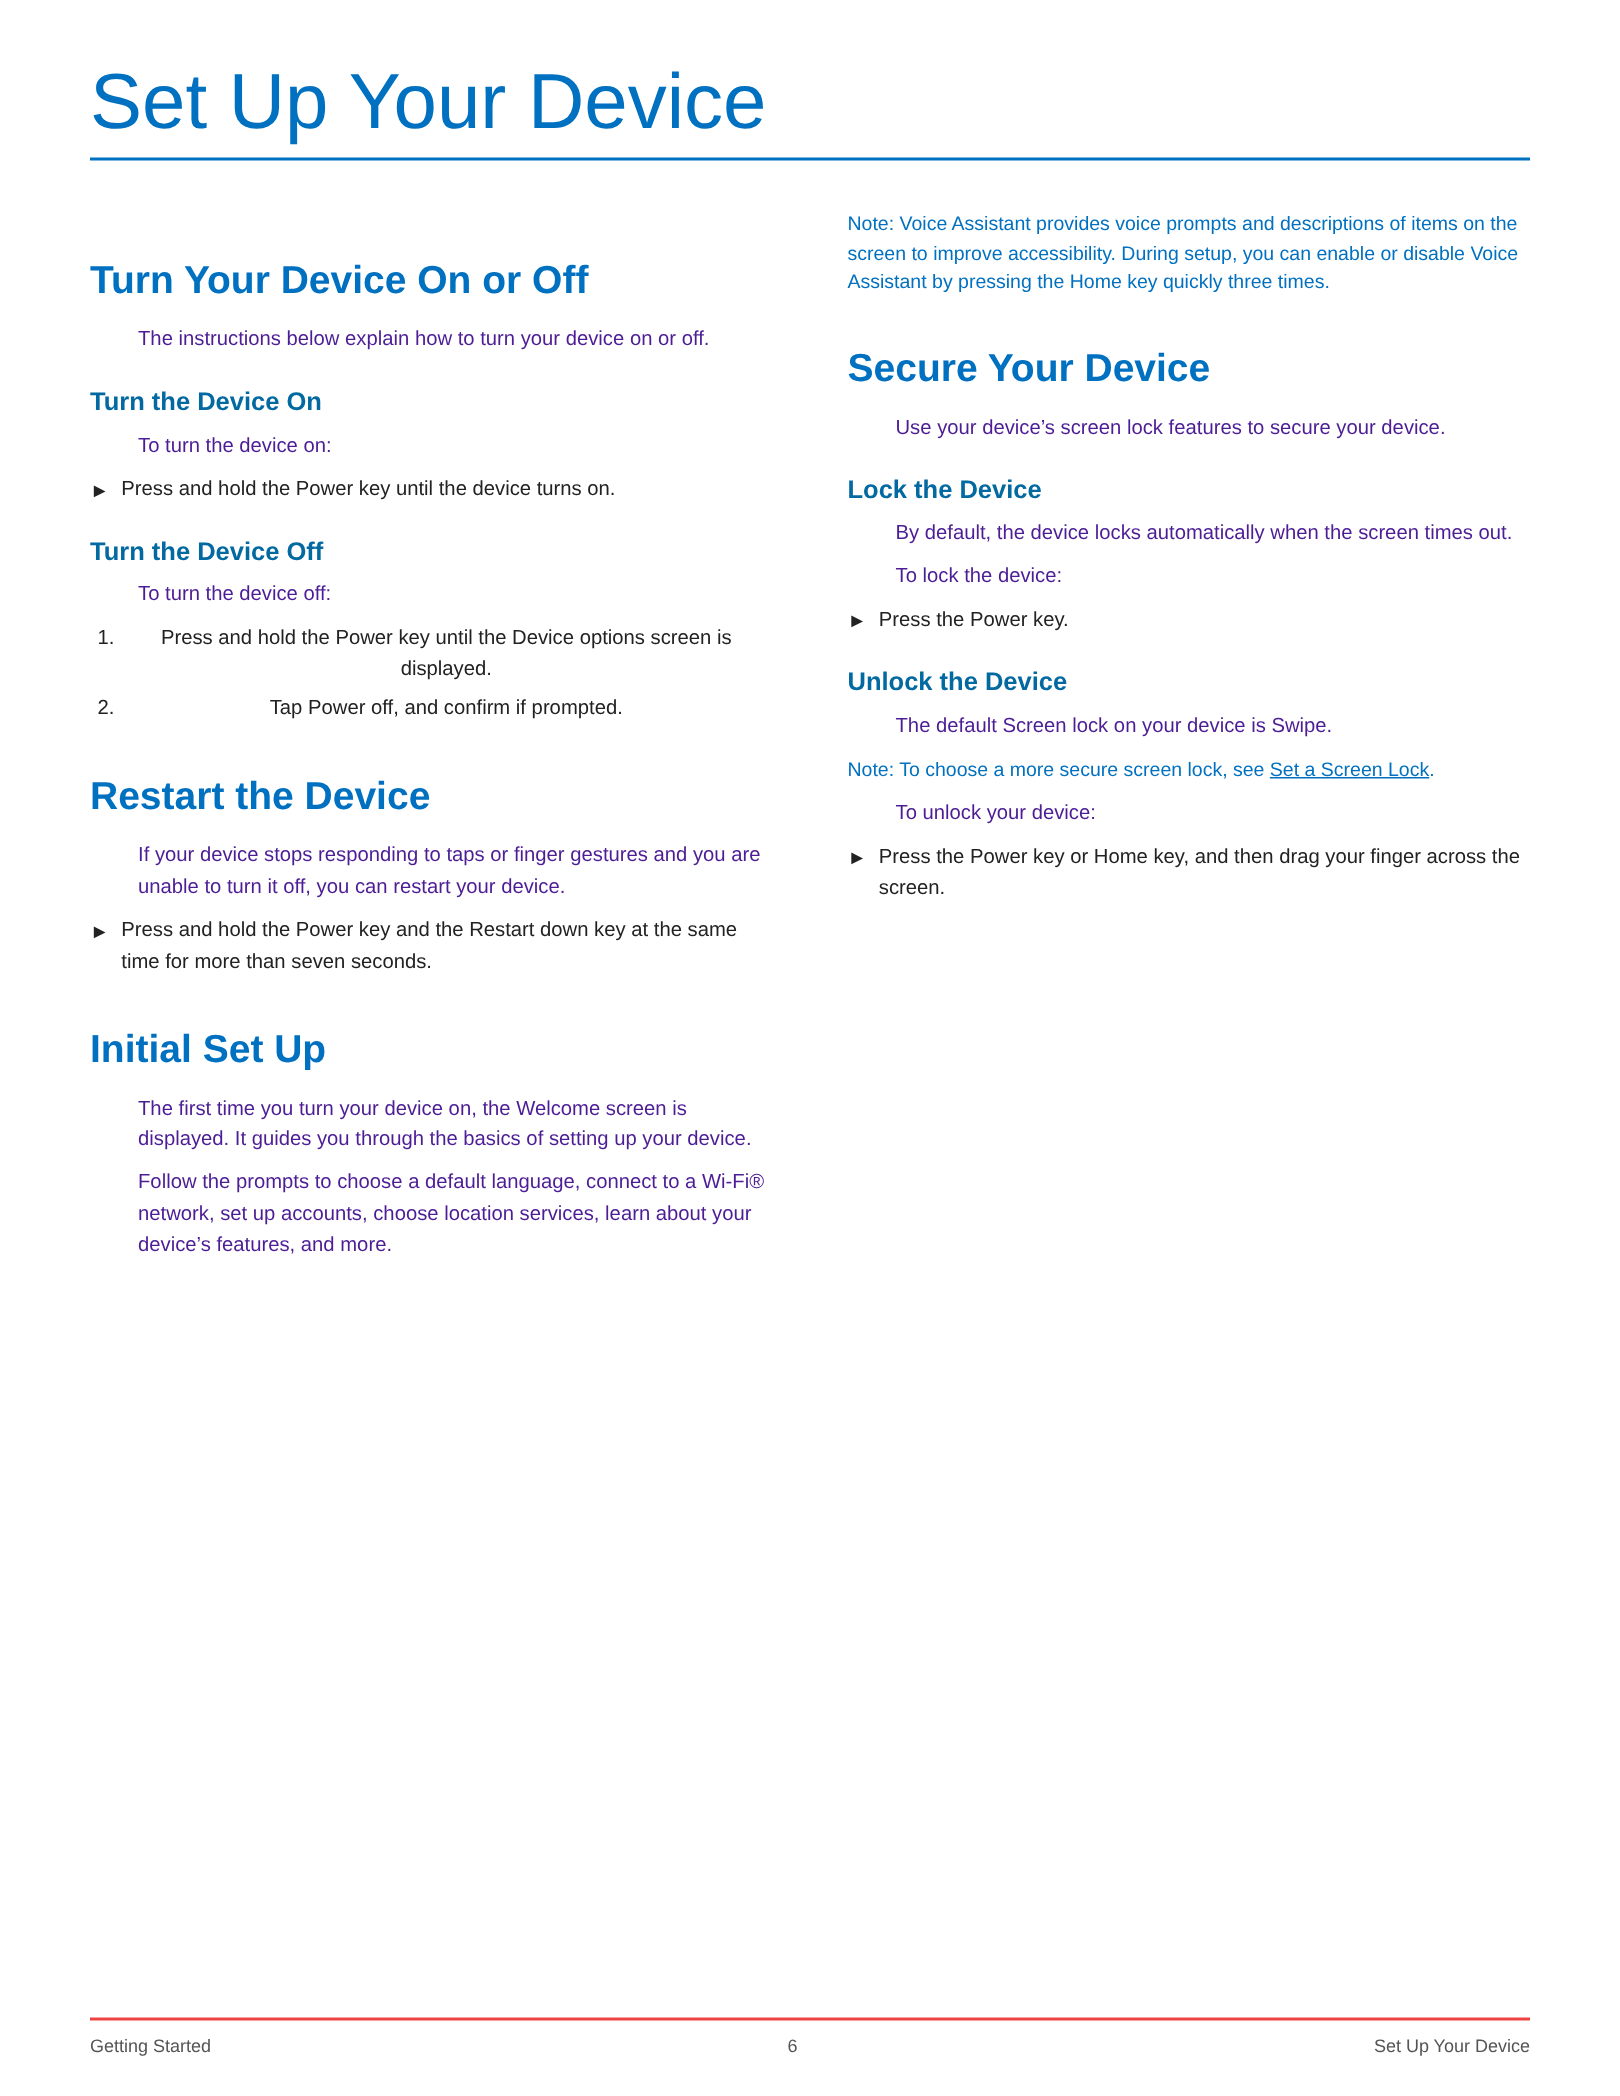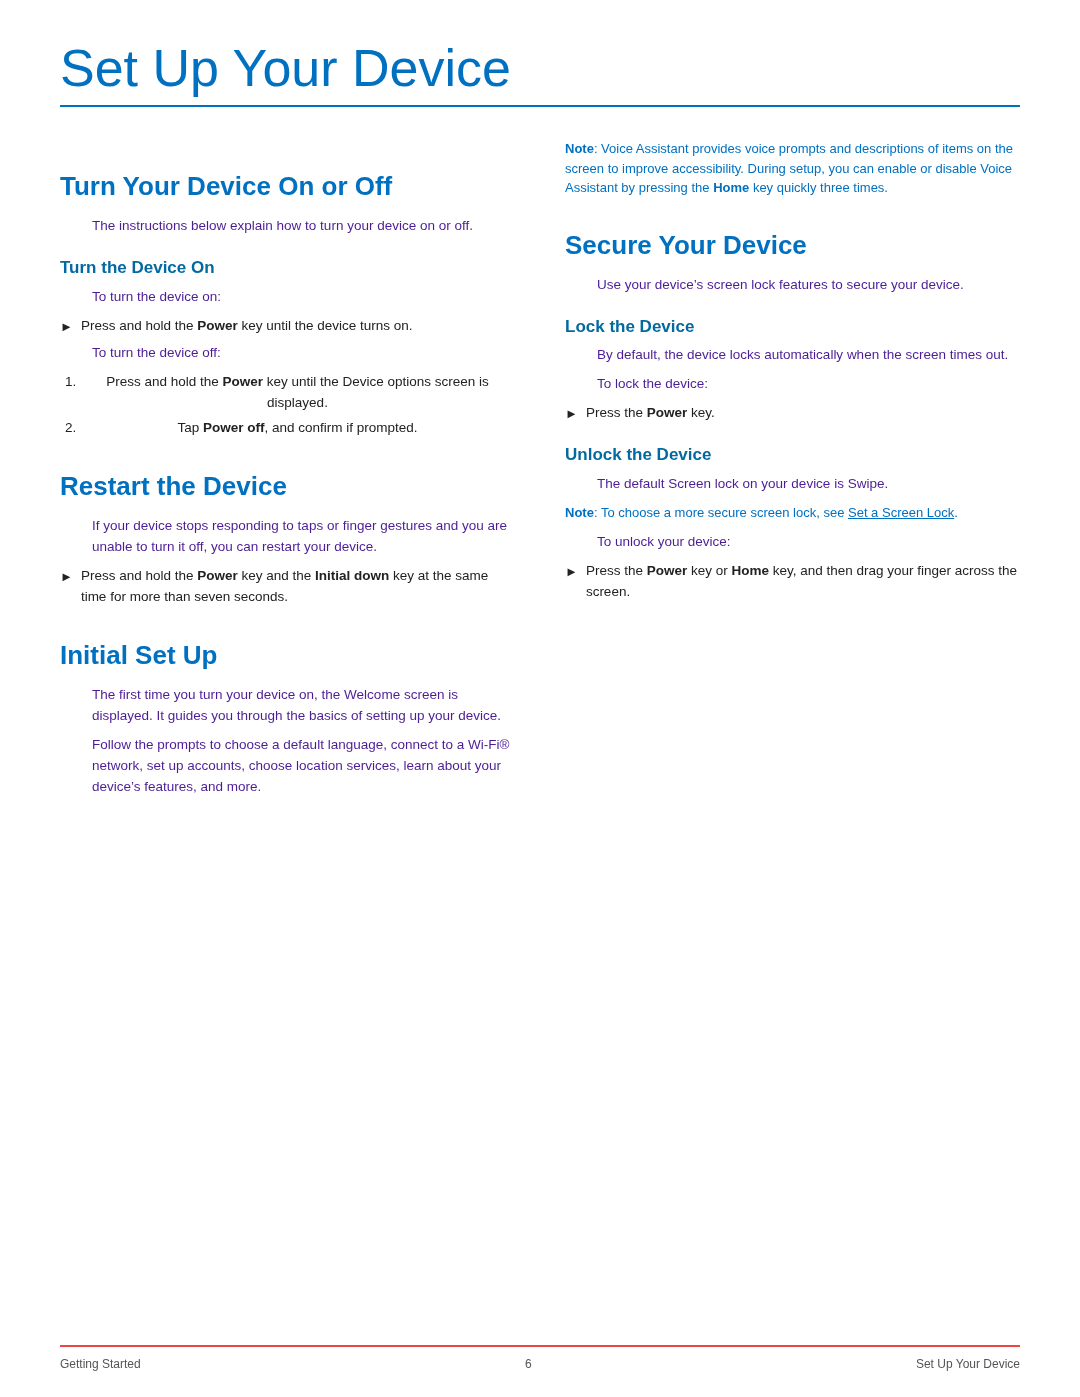--- a/index.html
+++ b/index.html
@@ -132,21 +132,21 @@
       font-size: 12px;
       color: #555;
     }
 
     .footer-right {
       font-size: 12px;
       color: #555;
     }
 
     b {
-      font-weight: bold;
+      font-weight: normal;
     }
   </style>
 </head>
 <body>
 
 <div class="page-wrapper">
 
   <h1 class="page-title">Set Up Your Device</h1>
   <hr class="title-divider">
 
@@ -157,31 +157,32 @@
       <h2 class="section-heading">Turn Your Device On or Off</h2>
       <p class="body-text">The instructions below explain how to turn your device on or off.</p>
 
       <h3 class="sub-heading">Turn the Device On</h3>
       <p class="body-text">To turn the device on:</p>
       <div class="bullet-item">
         <span class="bullet-arrow">►</span>
         <span class="bullet-text">Press and hold the <b>Power</b> key until the device turns on.</span>
       </div>
 
+      <h3 class="sub-heading">Turn the Device Off</h3>
       <p class="body-text">To turn the device off:</p>
       <ol>
         <li>Press and hold the <b>Power</b> key until the Device options screen is displayed.</li>
         <li>Tap <b>Power off</b>, and confirm if prompted.</li>
       </ol>
 
       <h2 class="section-heading">Restart the Device</h2>
       <p class="body-text">If your device stops responding to taps or finger gestures and you are unable to turn it off, you can restart your device.</p>
       <div class="bullet-item">
         <span class="bullet-arrow">►</span>
-        <span class="bullet-text">Press and hold the <b>Power</b> key and the <b>Initial down</b> key at the same time for more than seven seconds.</span>
+        <span class="bullet-text">Press and hold the <b>Power</b> key and the <b>Restart down</b> key at the same time for more than seven seconds.</span>
       </div>
 
       <h2 class="section-heading">Initial Set Up</h2>
       <p class="body-text">The first time you turn your device on, the Welcome screen is displayed. It guides you through the basics of setting up your device.</p>
       <p class="body-text">Follow the prompts to choose a default language, connect to a Wi-Fi® network, set up accounts, choose location services, learn about your device’s features, and more.</p>
 
     </div>
 
     <div class="right-col">
 

